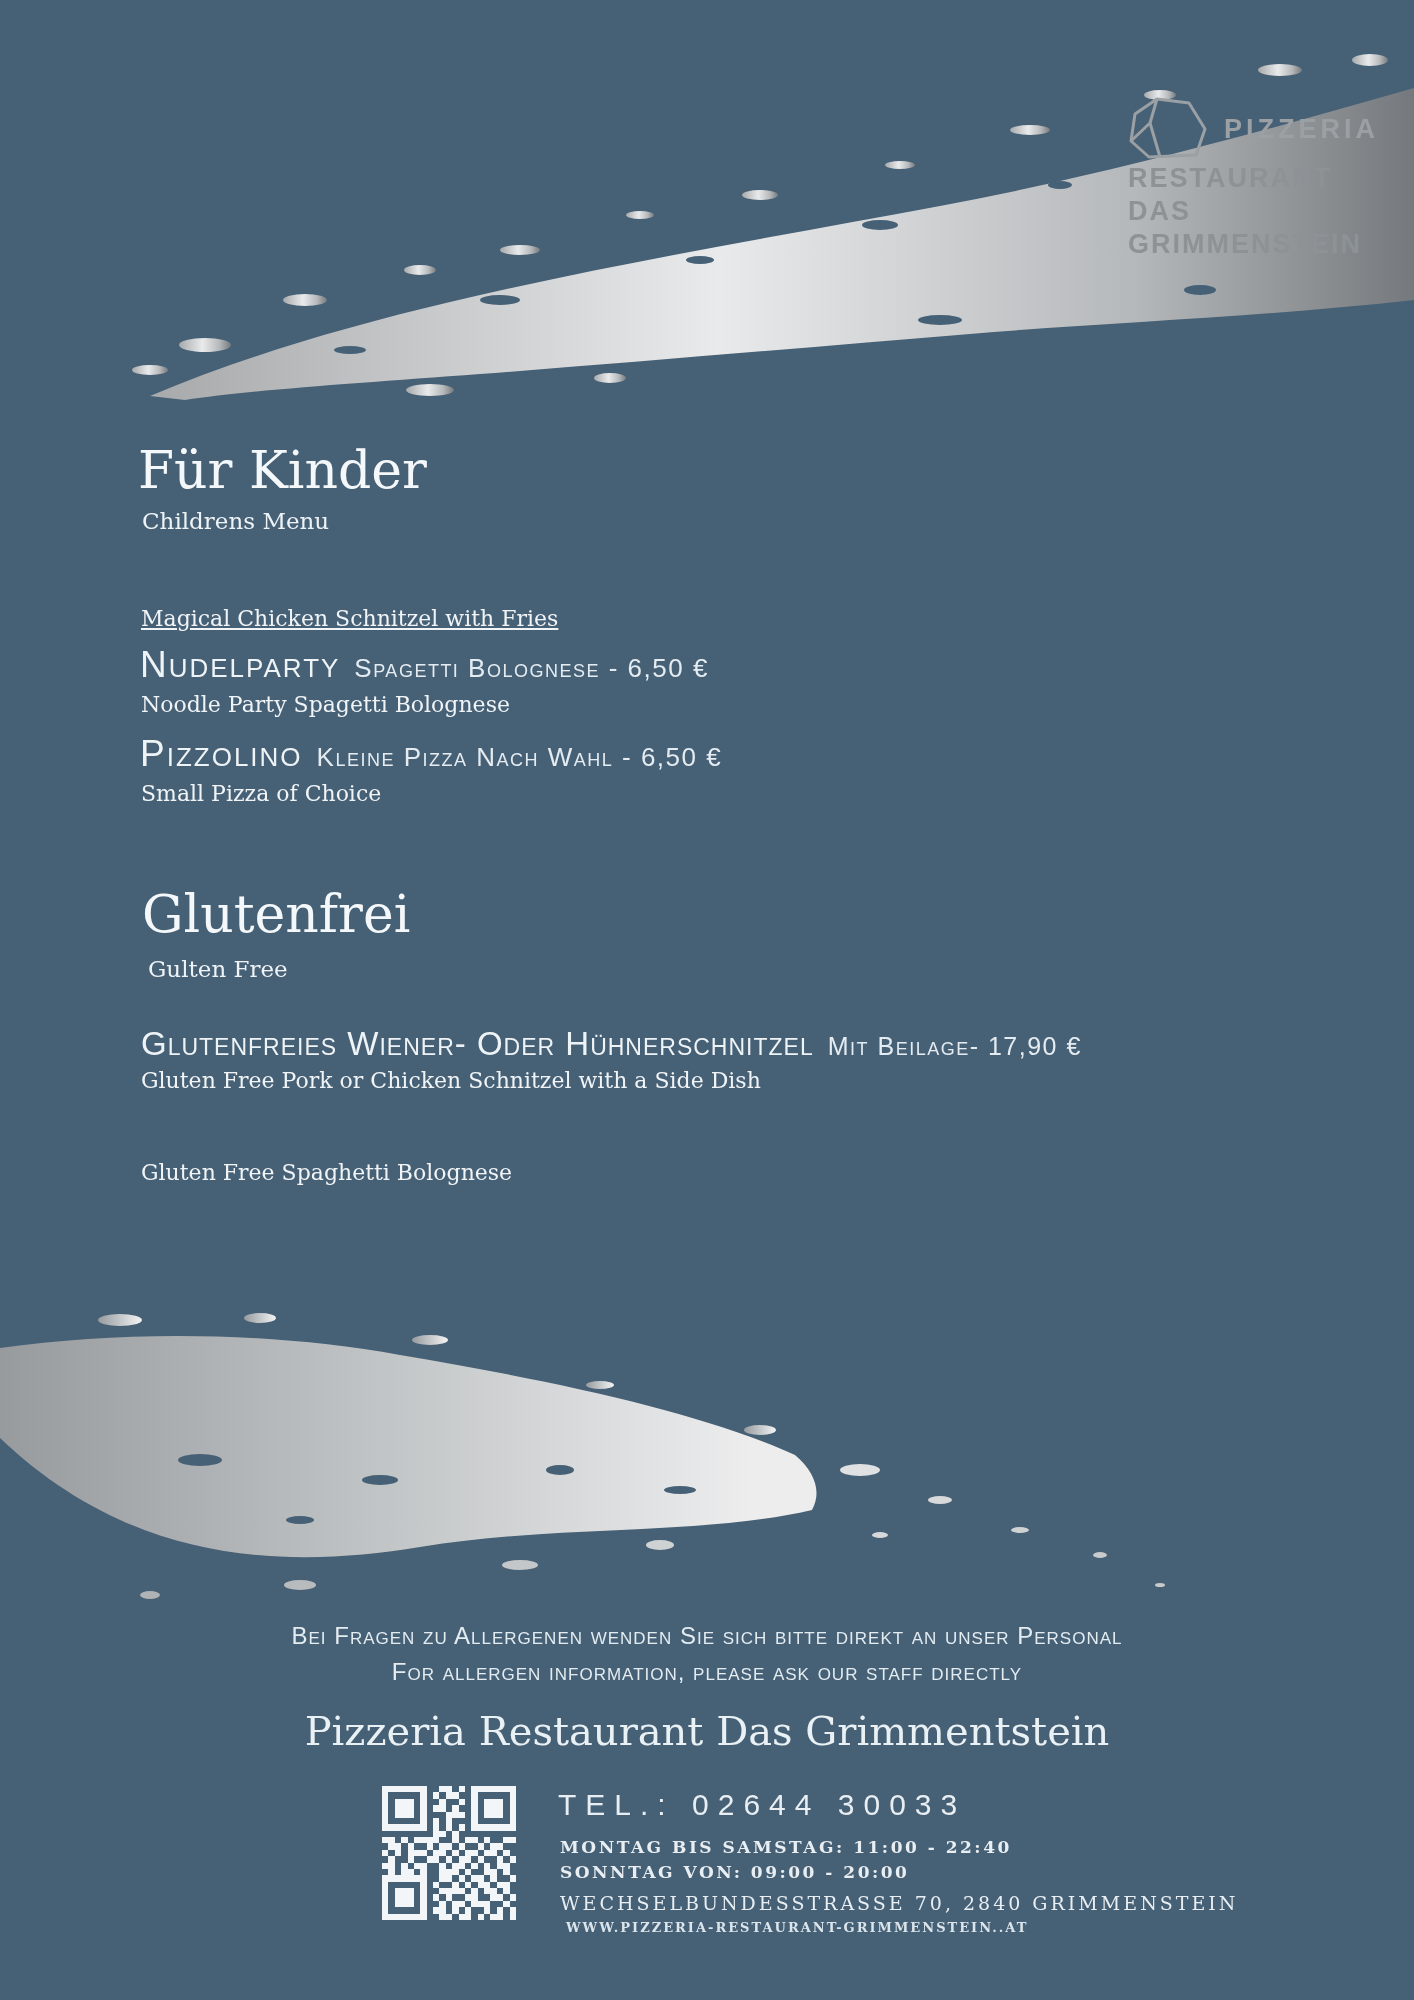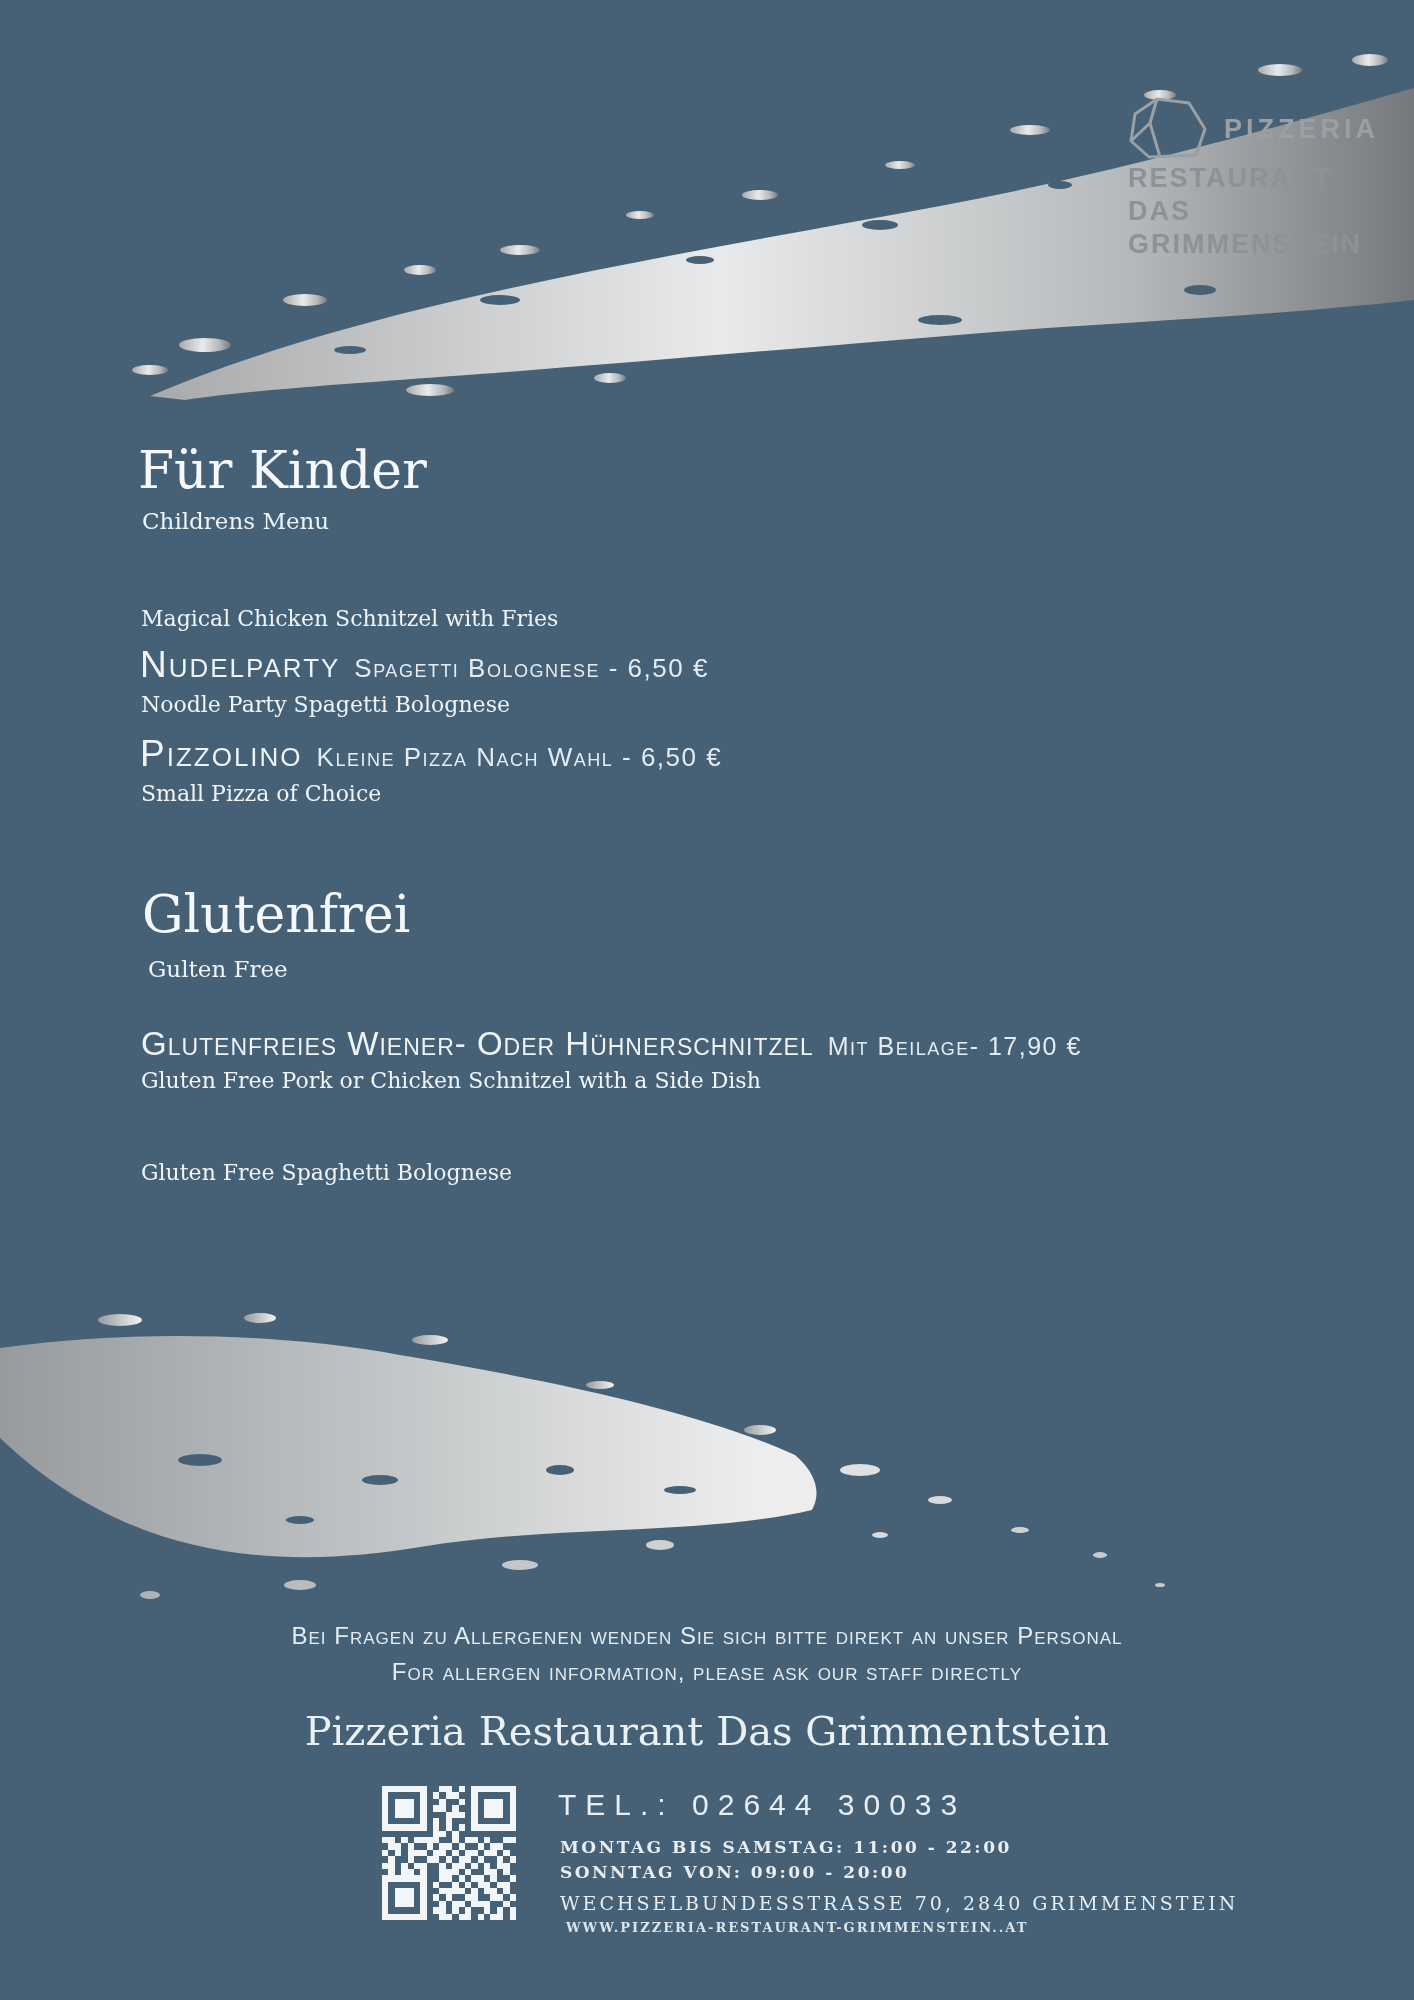--- a/index.html
+++ b/index.html
@@ -177,21 +177,21 @@
   <div class="abs logo-brand" style="left:1224px;top:114px;">PIZZERIA</div>
   <div class="abs logo-lines" style="left:1128px;top:162px;">
     <div>RESTAURANT</div>
     <div>DAS</div>
     <div>GRIMMENSTEIN</div>
   </div>
 
   <div class="abs h-serif section-title" style="left:138px;top:440px;">Für Kinder</div>
   <div class="abs h-serif section-sub" style="left:142px;top:508px;">Childrens Menu</div>
 
-  <div class="abs item-translation" style="left:141px;top:606px;">Magical Chicken Schnitzel with Fries</div>
+  <div class="abs item-translation" style="left:141px;top:606px;text-decoration:underline;">Magical Chicken Schnitzel with Fries</div>
 
   <div class="abs item-line kids" style="left:140px;top:644px;">
     <span class="item-name">Nudelparty</span><span class="item-desc">Spagetti Bolognese - 6,50 €</span>
   </div>
   <div class="abs item-translation" style="left:141px;top:692px;">Noodle Party Spagetti Bolognese</div>
 
   <div class="abs item-line kids" style="left:140px;top:733px;">
     <span class="item-name">Pizzolino</span><span class="item-desc">Kleine Pizza Nach Wahl - 6,50 €</span>
   </div>
   <div class="abs item-translation" style="left:141px;top:781px;">Small Pizza of Choice</div>
@@ -449,18 +449,18 @@
       <div class="qr-cell" style="grid-area: 21 / 11;"></div>
       <div class="qr-cell" style="grid-area: 21 / 13;"></div>
       <div class="qr-cell" style="grid-area: 21 / 14;"></div>
       <div class="qr-cell" style="grid-area: 21 / 16;"></div>
       <div class="qr-cell" style="grid-area: 21 / 18;"></div>
       <div class="qr-cell" style="grid-area: 21 / 19;"></div>
       <div class="qr-cell" style="grid-area: 21 / 21;"></div>
     </div>
 
   <div class="abs tel" style="left:558px;top:1788px;">TEL.: 02644 30033</div>
-  <div class="abs hours" style="left:560px;top:1837px;">MONTAG BIS SAMSTAG: 11:00 - 22:00</div>
+  <div class="abs hours" style="left:560px;top:1837px;">MONTAG BIS SAMSTAG: 11:00 - 22:40</div>
   <div class="abs hours" style="left:560px;top:1862px;">SONNTAG VON: 09:00 - 20:00</div>
   <div class="abs address" style="left:560px;top:1892px;">WECHSELBUNDESSTRASSE 70, 2840 GRIMMENSTEIN</div>
   <div class="abs website" style="left:566px;top:1920px;">WWW.PIZZERIA-RESTAURANT-GRIMMENSTEIN..AT</div>
 
 </div>
 
 </body></html>

